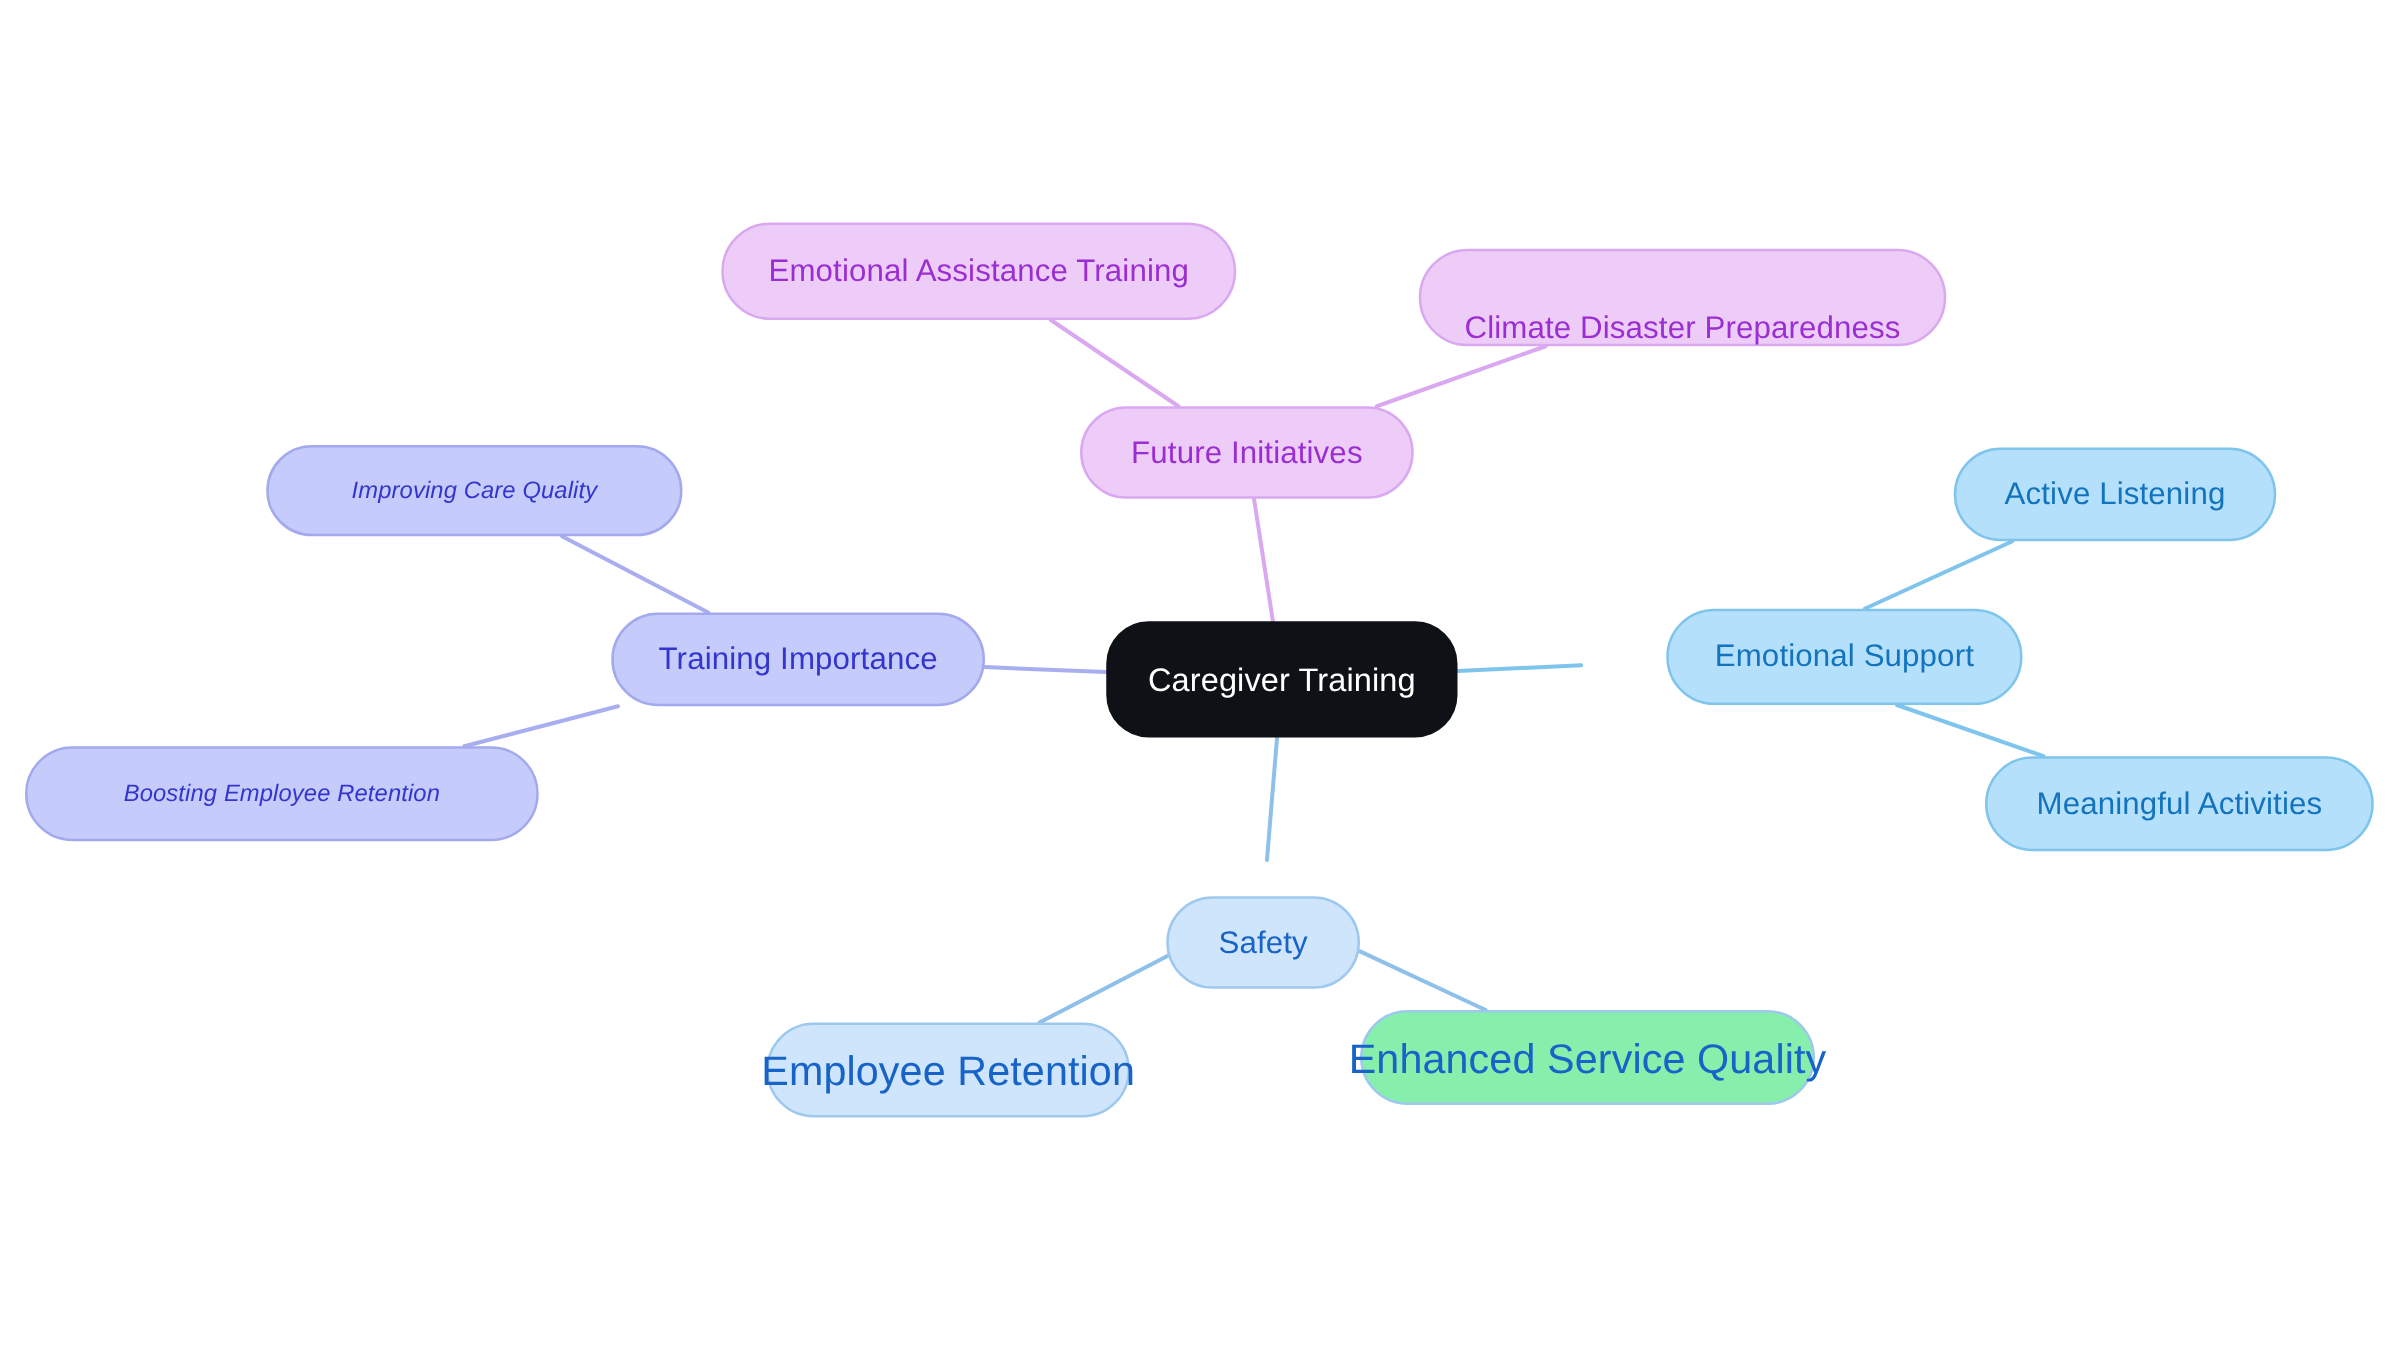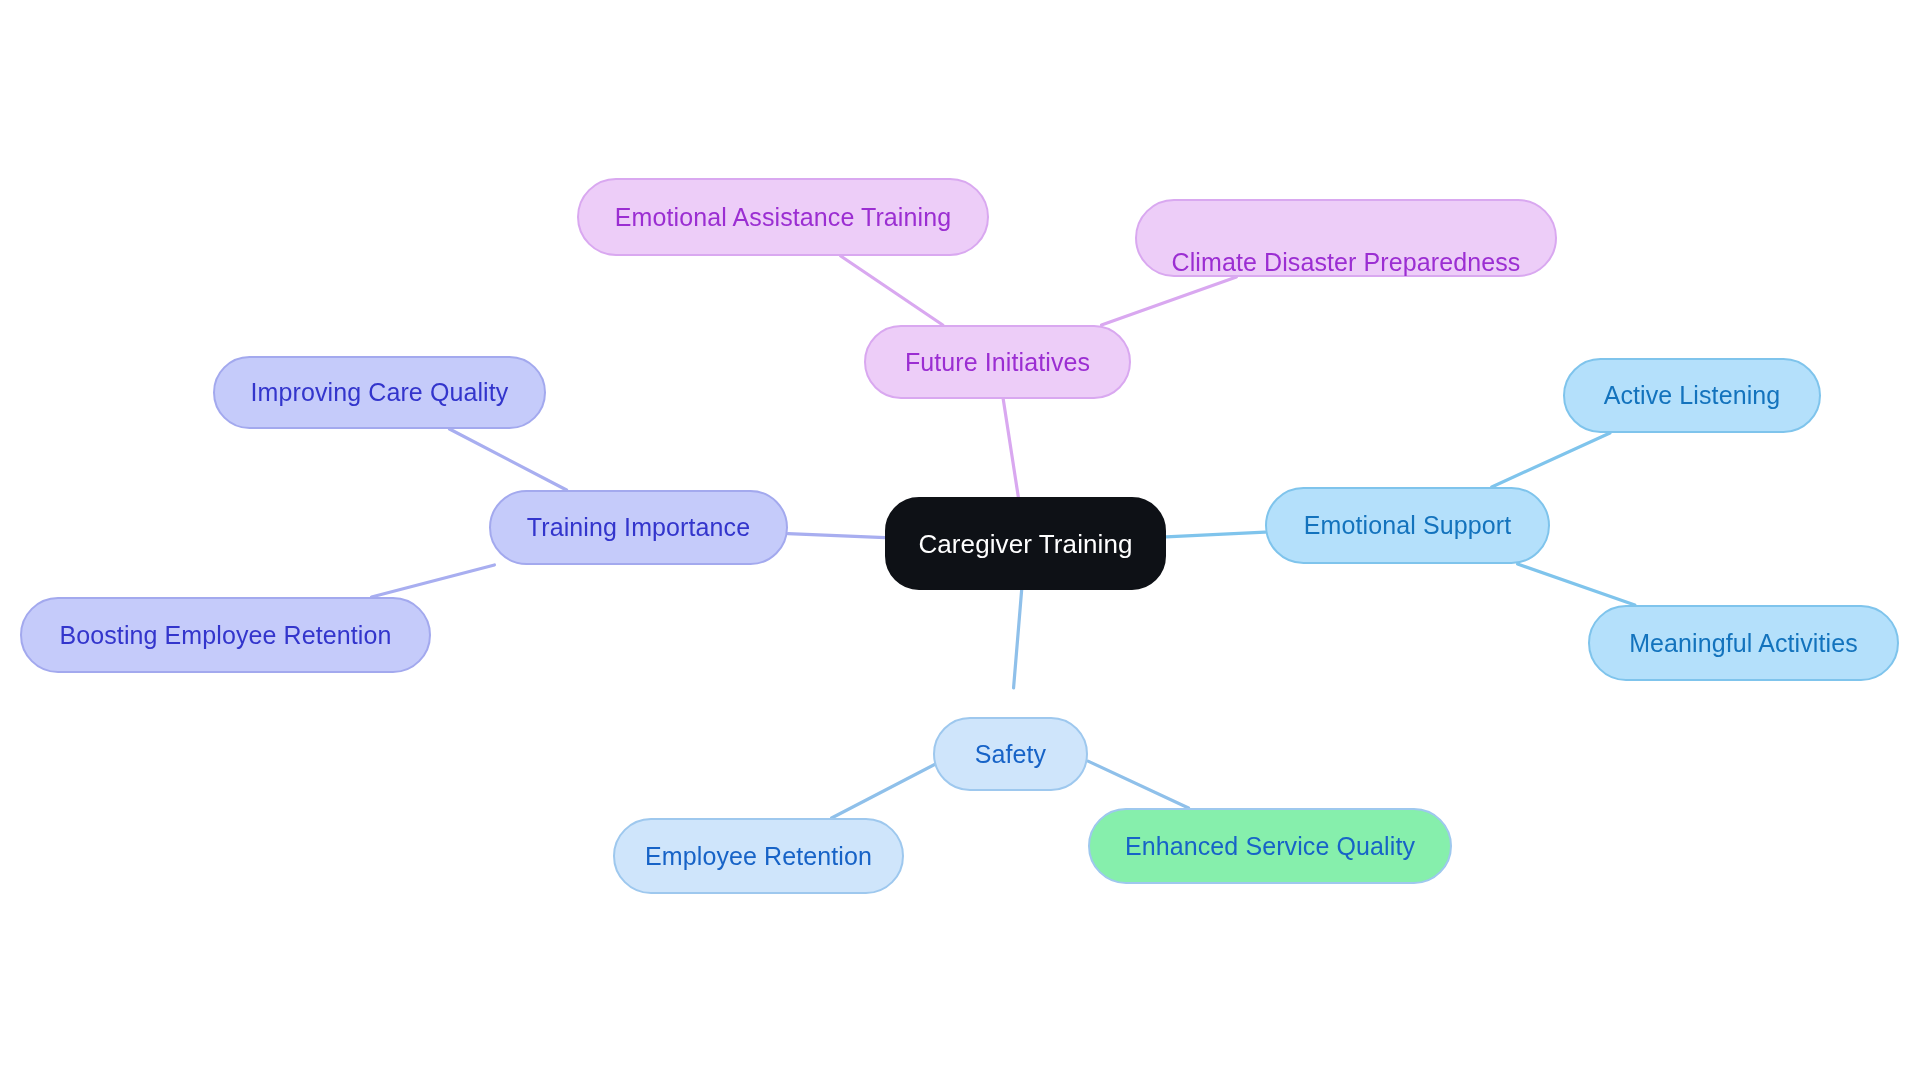--- a/index.html
+++ b/index.html
@@ -51,21 +51,22 @@
   .node.branch-periwinkle {
     background: #c5cbfa;
     border-color: #a3a9ee;
     color: #3335cc;
     font-size: 25px;
   }
   .node.leaf-periwinkle {
     background: #c5cbfa;
     border-color: #a3a9ee;
     color: #3335cc;
-    font-size: 25px;
+    font-size: 19px;
+    font-style: italic;
   }
   .node.branch-violet {
     background: #edcdf8;
     border-color: #d9a8f0;
     color: #9b2ed2;
     font-size: 25px;
   }
   .node.leaf-violet {
     background: #edcdf8;
     border-color: #d9a8f0;
@@ -88,21 +89,21 @@
     background: #cfe5fb;
     border-color: #9ec8ee;
     color: #1763c7;
     font-size: 25px;
     margin-top: 29px;
   }
   .node.leaf-lightblue {
     background: #cfe5fb;
     border-color: #9ec8ee;
     color: #1763c7;
-    font-size: 25px;
+    font-size: 33px;
   }
 </style>
 </head>
 <body>
 
 <div id="canvas">
   <svg id="edges" viewBox="0 0 1920 1083" xmlns="http://www.w3.org/2000/svg">
       <line x1="885" y1="537.6912144702842" x2="788" y2="533.6808785529715" stroke="#a8aef0" stroke-width="3.2" stroke-linecap="round"></line>
       <line x1="1018.3264462809917" y1="497" x2="1003.2079889807162" y2="399" stroke="#d9a8f0" stroke-width="3.2" stroke-linecap="round"></line>
       <line x1="1166" y1="536.8795811518324" x2="1265" y2="532.2146596858639" stroke="#7fc4ec" stroke-width="3.2" stroke-linecap="round"></line>
@@ -131,21 +132,21 @@
       </div>
       <div class="node branch-violet" style="left: 864px; top: 325px; width: 267px; height: 74px; background: rgb(237, 205, 248); border-color: rgb(217, 168, 240); color: rgb(155, 46, 210);">
         <span class="node-label">Future Initiatives</span>
       </div>
       <div class="node leaf-violet" style="left: 577px; top: 178px; width: 412px; height: 78px; background: rgb(237, 205, 248); border-color: rgb(217, 168, 240); color: rgb(155, 46, 210);">
         <span class="node-label">Emotional Assistance Training</span>
       </div>
       <div class="node leaf-violet" style="left: 1135px; top: 199px; width: 422px; height: 78px; background: rgb(237, 205, 248); border-color: rgb(217, 168, 240); color: rgb(155, 46, 210); align-items: flex-end;">
         <span class="node-label">Climate Disaster Preparedness</span>
       </div>
-      <div class="node branch-sky" style="left: 1265px; top: 487px; width: 285px; height: 77px; background: rgb(180, 224, 251); border-color: rgb(127, 196, 236); color: rgb(19, 115, 189);">
+      <div class="node branch-sky" style="left: 1333px; top: 487px; width: 285px; height: 77px; background: rgb(180, 224, 251); border-color: rgb(127, 196, 236); color: rgb(19, 115, 189);">
         <span class="node-label">Emotional Support</span>
       </div>
       <div class="node leaf-sky" style="left: 1563px; top: 358px; width: 258px; height: 75px; background: rgb(180, 224, 251); border-color: rgb(127, 196, 236); color: rgb(19, 115, 189); text-align: right;">
         <span class="node-label">Active Listening</span>
       </div>
       <div class="node leaf-sky" style="left: 1588px; top: 605px; width: 311px; height: 76px; background: rgb(180, 224, 251); border-color: rgb(127, 196, 236); color: rgb(19, 115, 189);">
         <span class="node-label">Meaningful Activities</span>
       </div>
       <div class="node branch-lightblue" style="left: 933px; top: 688px; width: 155px; height: 74px; background: rgb(207, 229, 251); border-color: rgb(158, 200, 238); color: rgb(23, 99, 199);">
         <span class="node-label">Safety</span>

